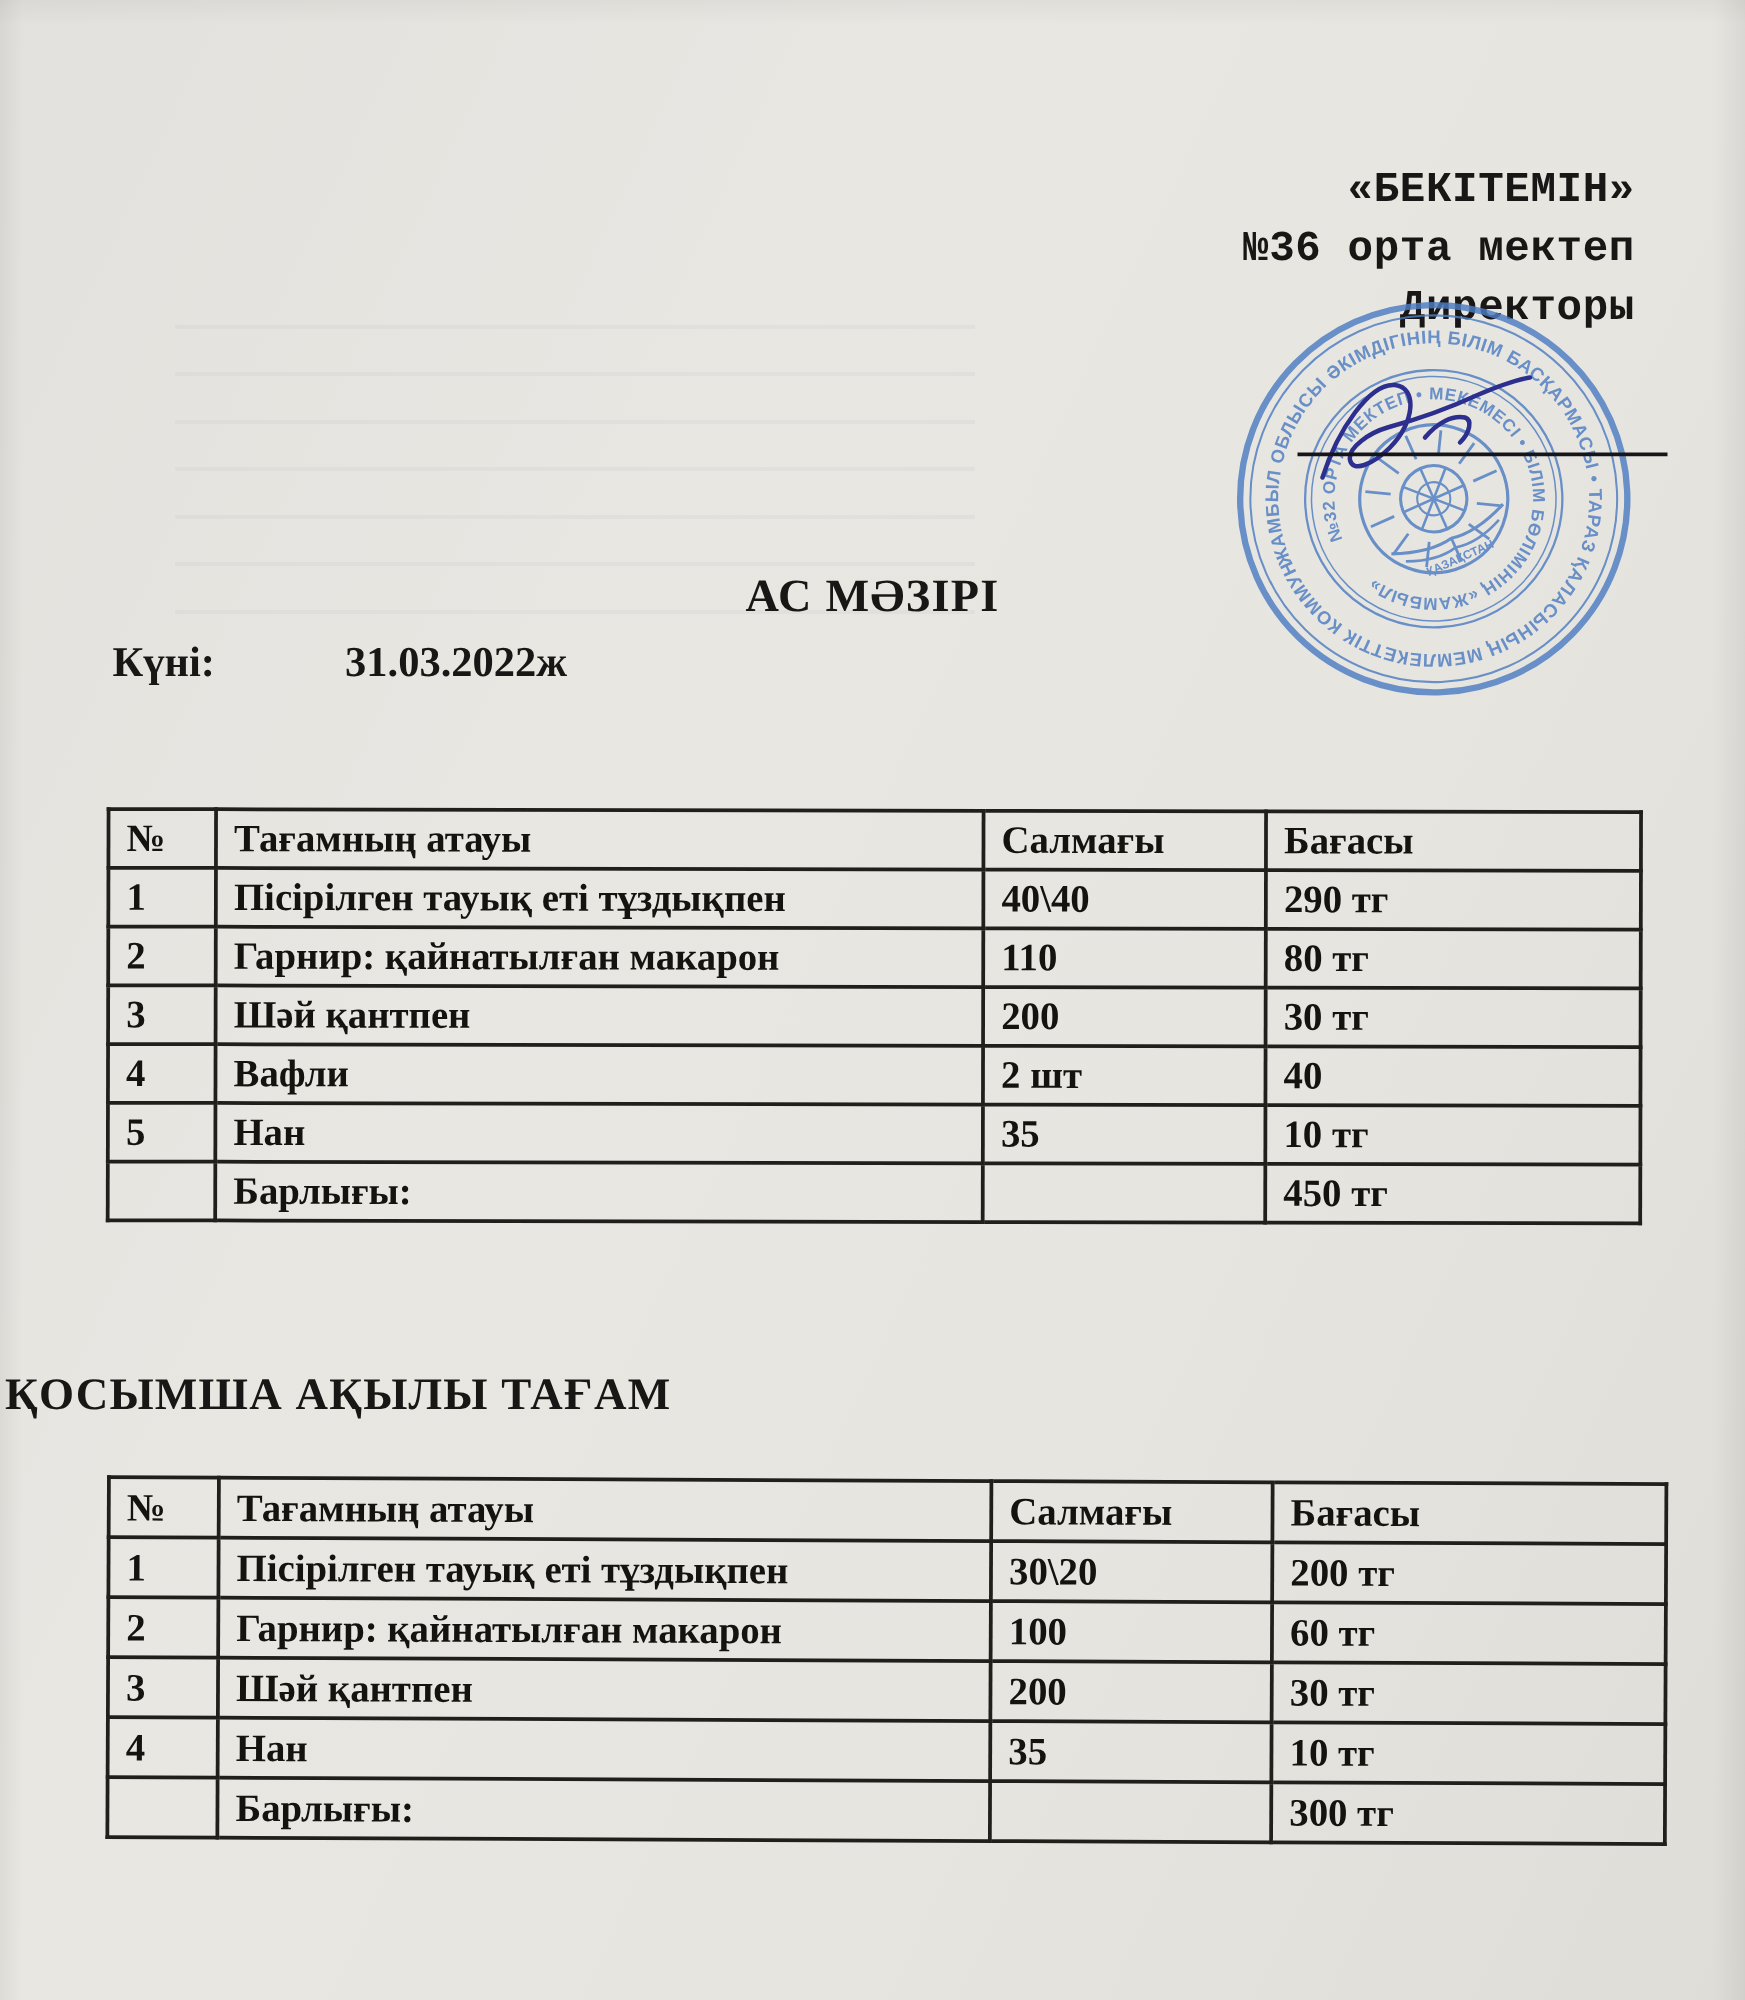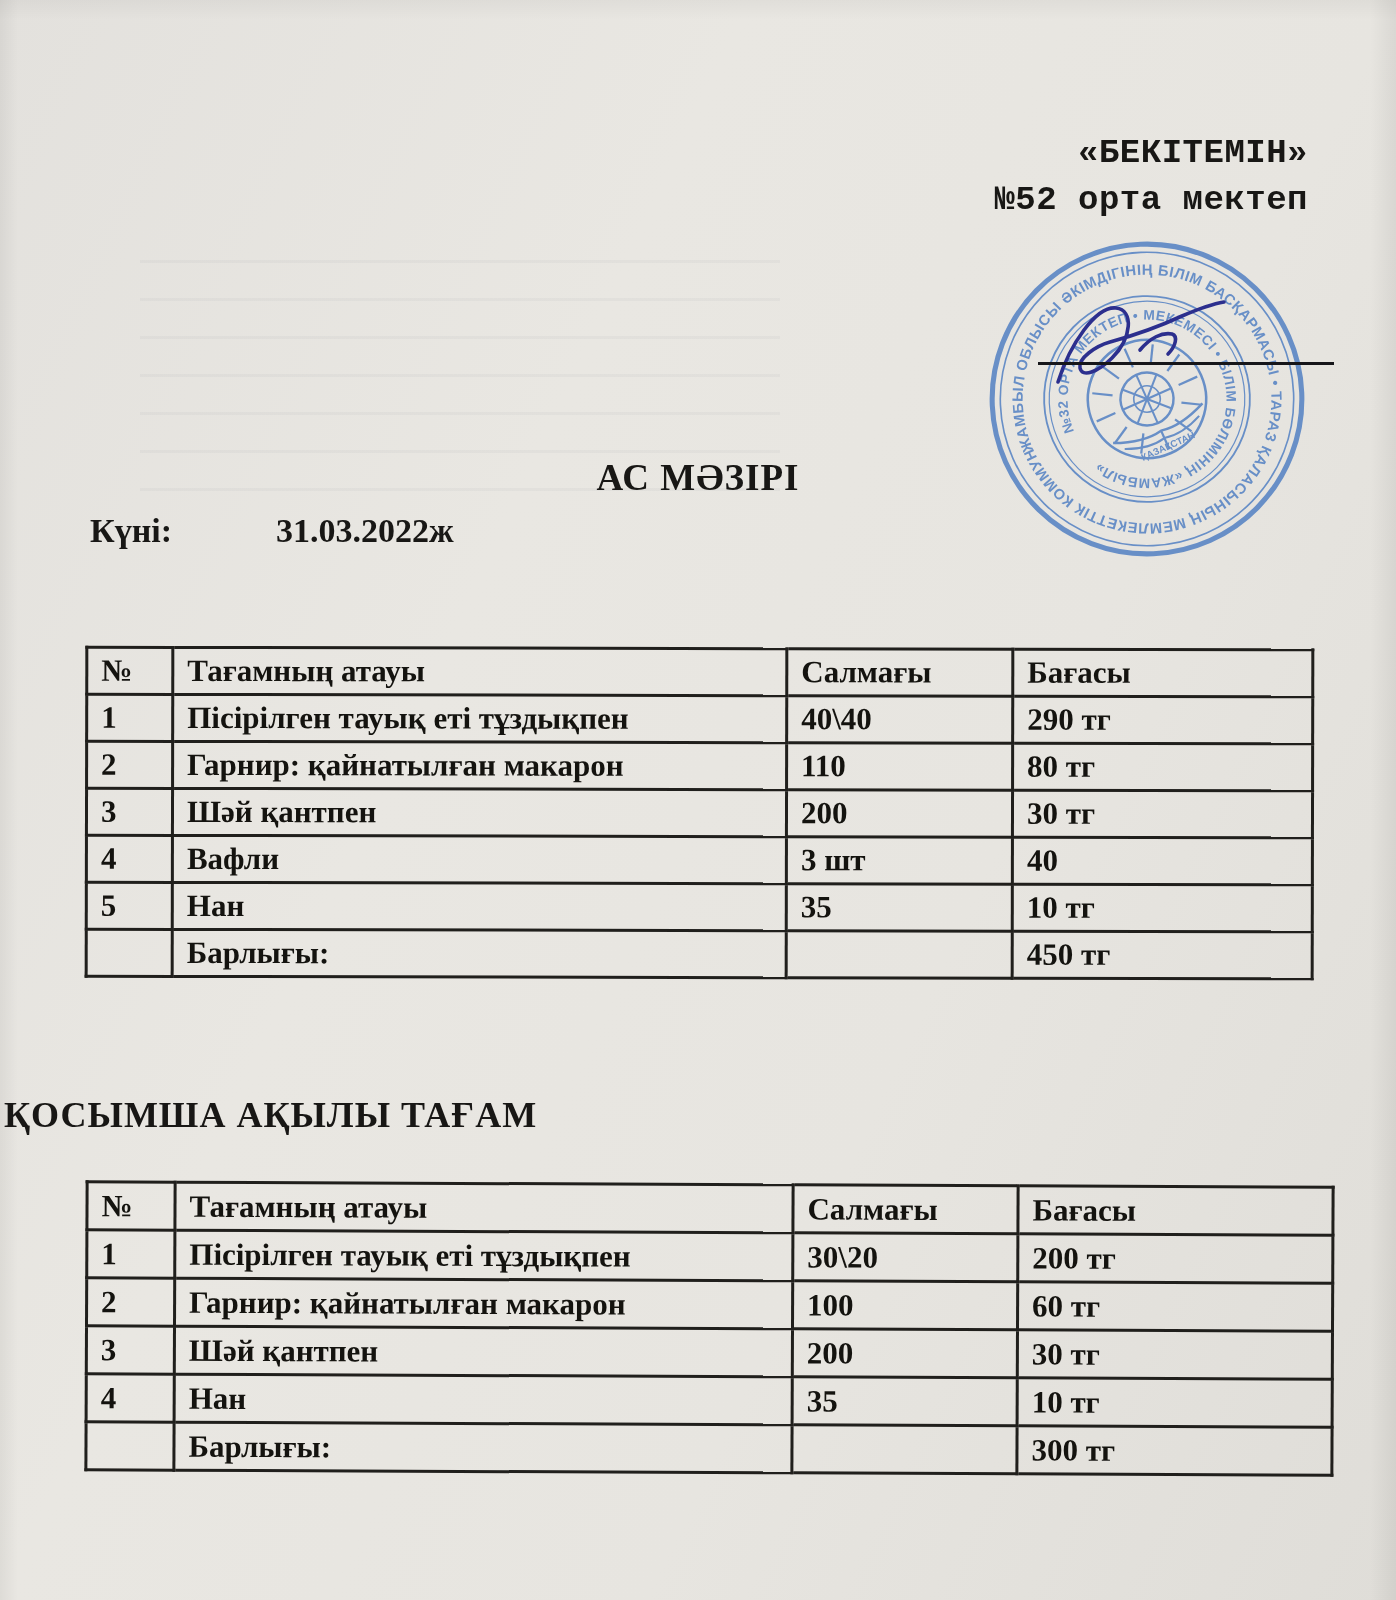--- a/index.html
+++ b/index.html
@@ -59,21 +59,22 @@
   }
   .stamp text{font-family:"Liberation Sans","DejaVu Sans",sans-serif;font-weight:bold;}
 </style>
 </head>
 <body>
 
 <div class="ghost-lines"></div>
 
 <div class="approval">
   <div>«БЕКІТЕМІН»</div>
-  <div>№52 орта мектеп</div>
+  <div>№36 орта мектеп</div>
+  <div>Директоры</div>
 </div>
 
 <svg class="stamp" viewBox="0 0 320 320" xmlns="http://www.w3.org/2000/svg" xmlns:xlink="http://www.w3.org/1999/xlink">
   <g transform="rotate(-24 160 160)" fill="none" stroke="#4d7dc2">
     <defs>
       <path id="ringOuter" d="M160,160 m-122,0 a122,122 0 1,1 244,0 a122,122 0 1,1 -244,0"></path>
       <path id="ringInner" d="M160,160 m-78,0 a78,78 0 1,1 156,0 a78,78 0 1,1 -156,0"></path>
     </defs>
     <circle cx="160" cy="160" r="152" stroke-width="5"></circle>
     <circle cx="160" cy="160" r="144" stroke-width="1.6"></circle>
@@ -158,21 +159,21 @@
     </tr>
     <tr>
       <td>3</td>
       <td>Шәй қантпен</td>
       <td>200</td>
       <td>30 тг</td>
     </tr>
     <tr>
       <td>4</td>
       <td>Вафли</td>
-      <td>3 шт</td>
+      <td>2 шт</td>
       <td>40</td>
     </tr>
     <tr>
       <td>5</td>
       <td>Нан</td>
       <td>35</td>
       <td>10 тг</td>
     </tr>
     <tr>
       <td></td>

